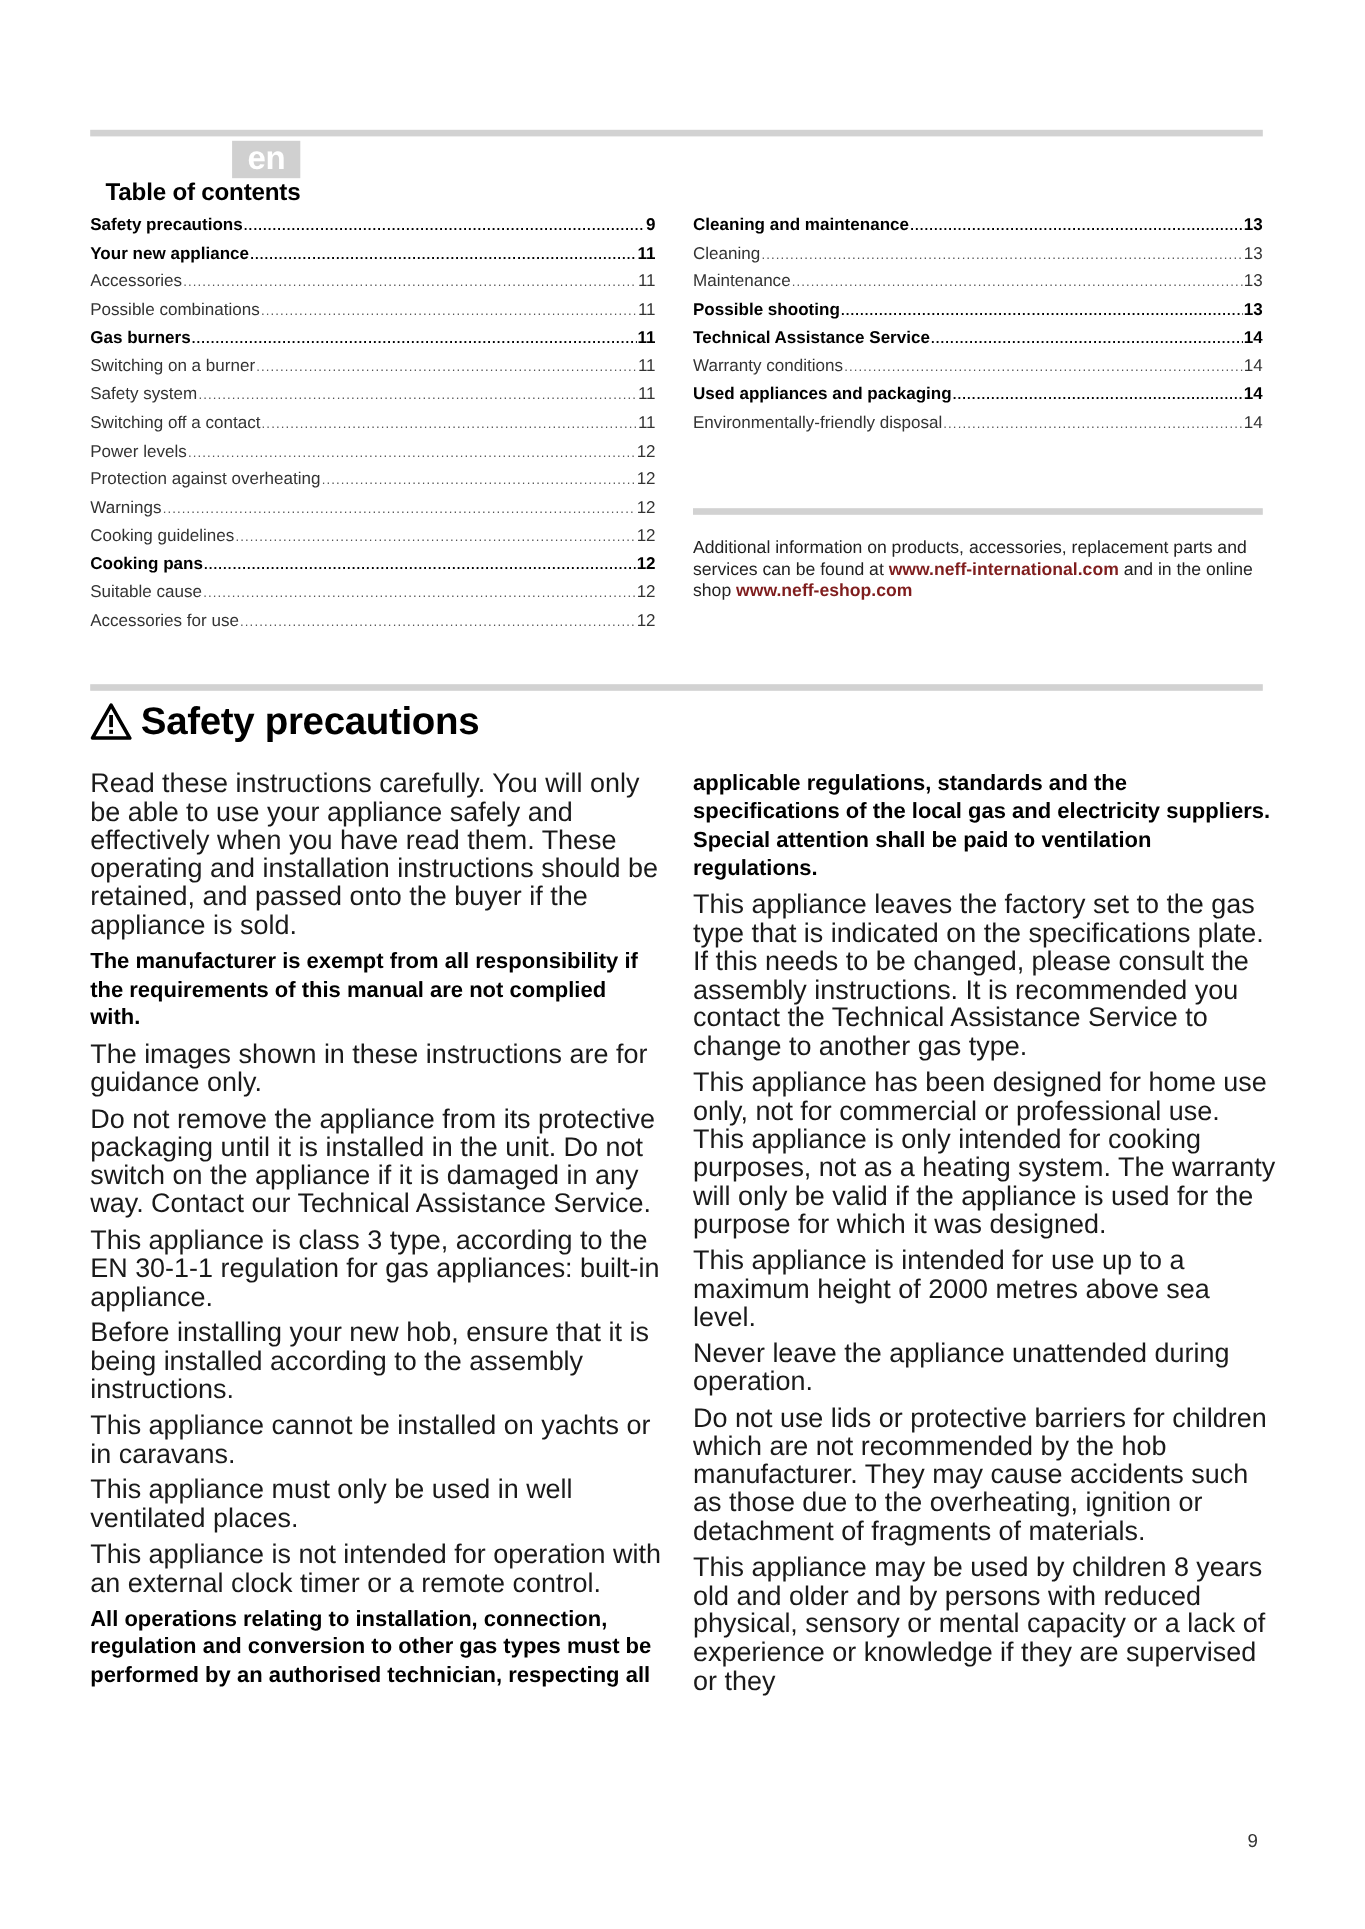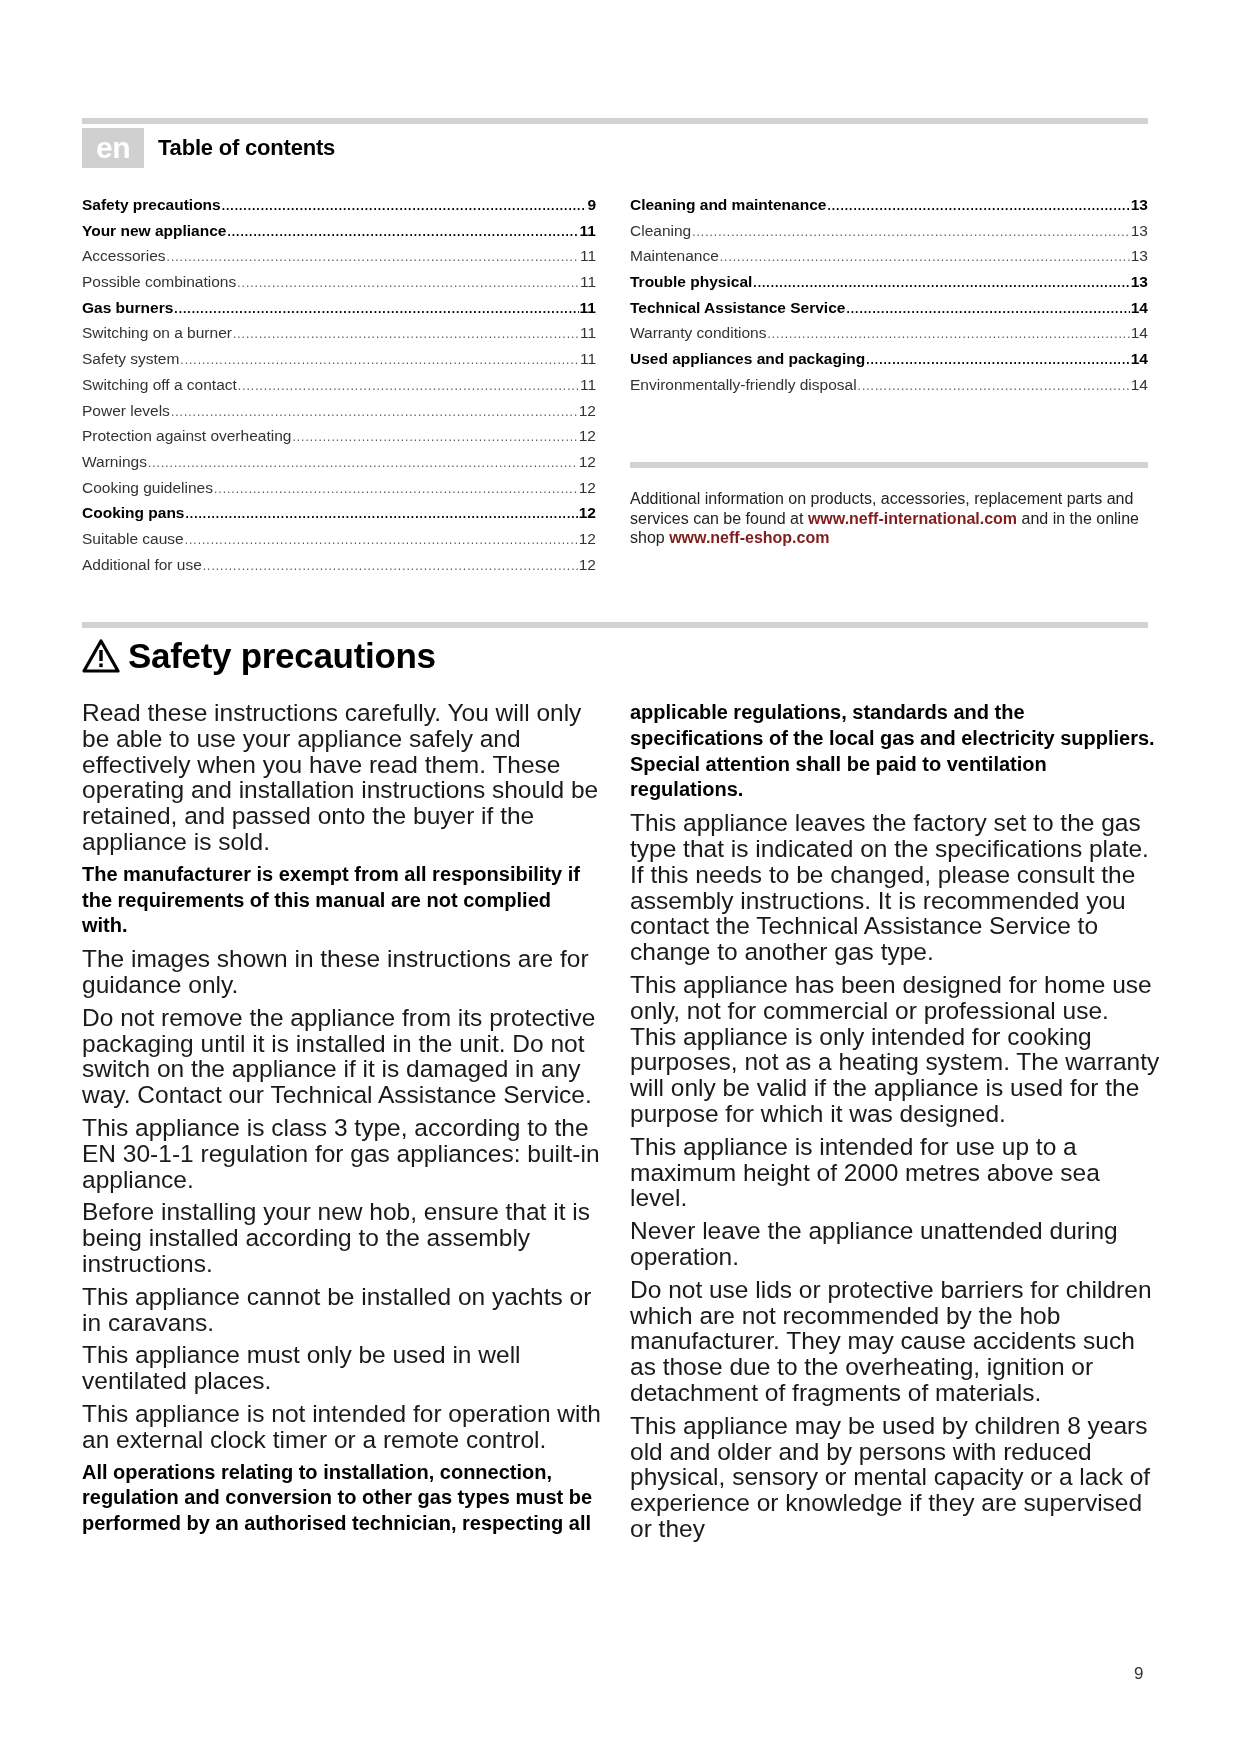--- a/index.html
+++ b/index.html
@@ -5,21 +5,21 @@
     html, body { margin: 0; padding: 0; background: #ffffff; }
     body {
       width: 1241px; height: 1754px; position: relative; overflow: hidden;
       font-family: "Liberation Sans", sans-serif; color: #111;
     }
     .rule { position: absolute; left: 82px; width: 1066px; height: 6px; background: #d2d2d2; }
     .rule.top { top: 118px; }
     .rule.mid { top: 622px; }
     .rule.right { left: 630px; width: 518px; top: 462px; height: 6px; }
 
-    .toc-header { position: absolute; left: 82px; top: 128px; height: 40px; display: flex; align-items: center; }
+    .toc-header { position: absolute; left: 82px; top: 128px; height: 40px; display: flex; align-items: flex-end; flex-direction: column; }
     .badge {
       width: 62px; height: 40px; background: #d0d0d0; color: #ffffff;
       font-size: 30px; font-weight: bold; display: flex; align-items: center; justify-content: center;
       letter-spacing: -0.5px;
     }
     .toc-title { margin-left: 14px; font-size: 22px; font-weight: bold; color: #000; letter-spacing: -0.2px; }
 
     .toc-col { position: absolute; top: 196px; width: 516px; }
     .toc-col.left { left: 82px; width: 514px; }
     .toc-col.right { left: 630px; width: 518px; }
@@ -132,21 +132,21 @@
       <span class="lbl">Cooking pans</span>
       <span class="dots"></span>
       <span class="pg">12</span>
     </div>
     <div class="toc-row">
       <span class="lbl">Suitable cause</span>
       <span class="dots"></span>
       <span class="pg">12</span>
     </div>
     <div class="toc-row">
-      <span class="lbl">Additional for use</span>
+      <span class="lbl">Accessories for use</span>
       <span class="dots"></span>
       <span class="pg">12</span>
     </div>
   </div>
 <div class="toc-col right" id="toc-right">
     <div class="toc-row bold">
       <span class="lbl">Cleaning and maintenance</span>
       <span class="dots"></span>
       <span class="pg">13</span>
     </div>
@@ -154,21 +154,21 @@
       <span class="lbl">Cleaning</span>
       <span class="dots"></span>
       <span class="pg">13</span>
     </div>
     <div class="toc-row">
       <span class="lbl">Maintenance</span>
       <span class="dots"></span>
       <span class="pg">13</span>
     </div>
     <div class="toc-row bold">
-      <span class="lbl">Trouble physical</span>
+      <span class="lbl">Possible shooting</span>
       <span class="dots"></span>
       <span class="pg">13</span>
     </div>
     <div class="toc-row bold">
       <span class="lbl">Technical Assistance Service</span>
       <span class="dots"></span>
       <span class="pg">14</span>
     </div>
     <div class="toc-row">
       <span class="lbl">Warranty conditions</span>

